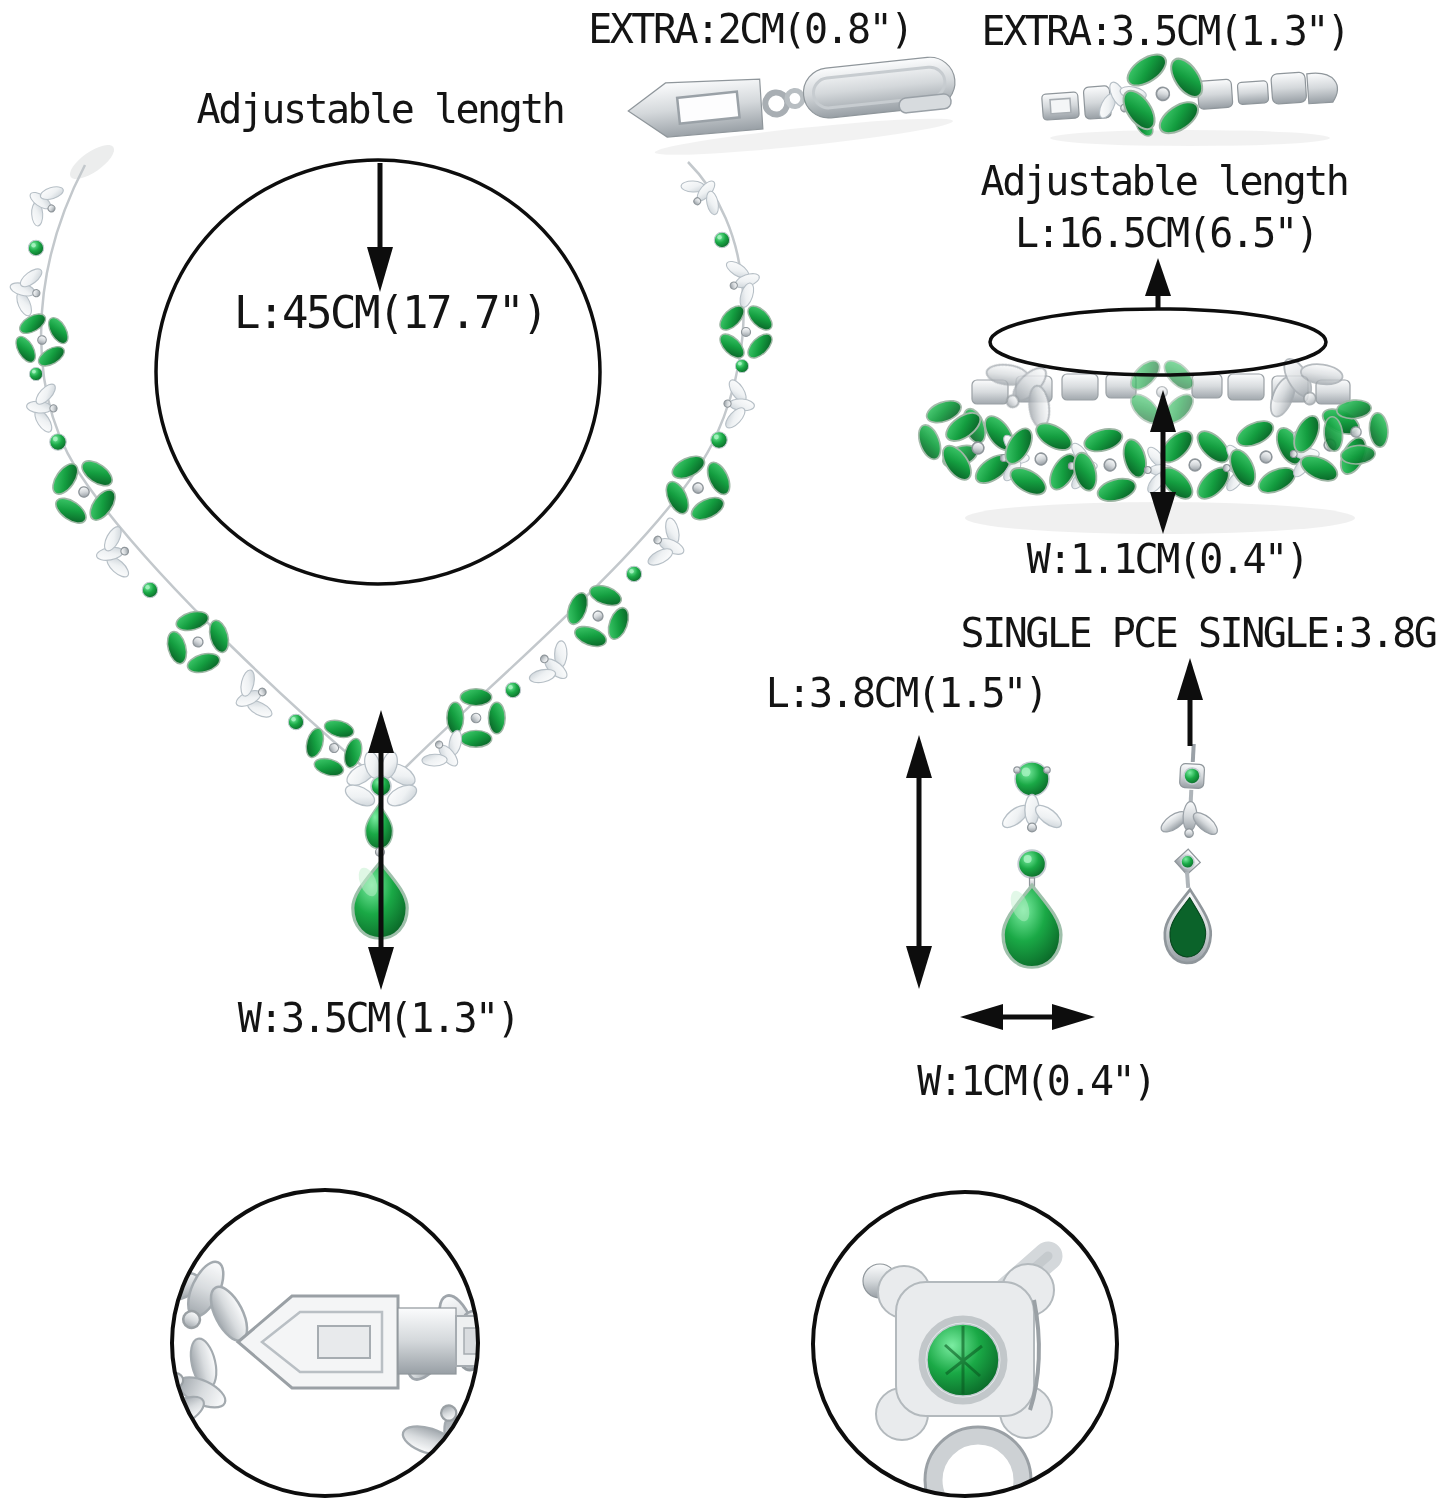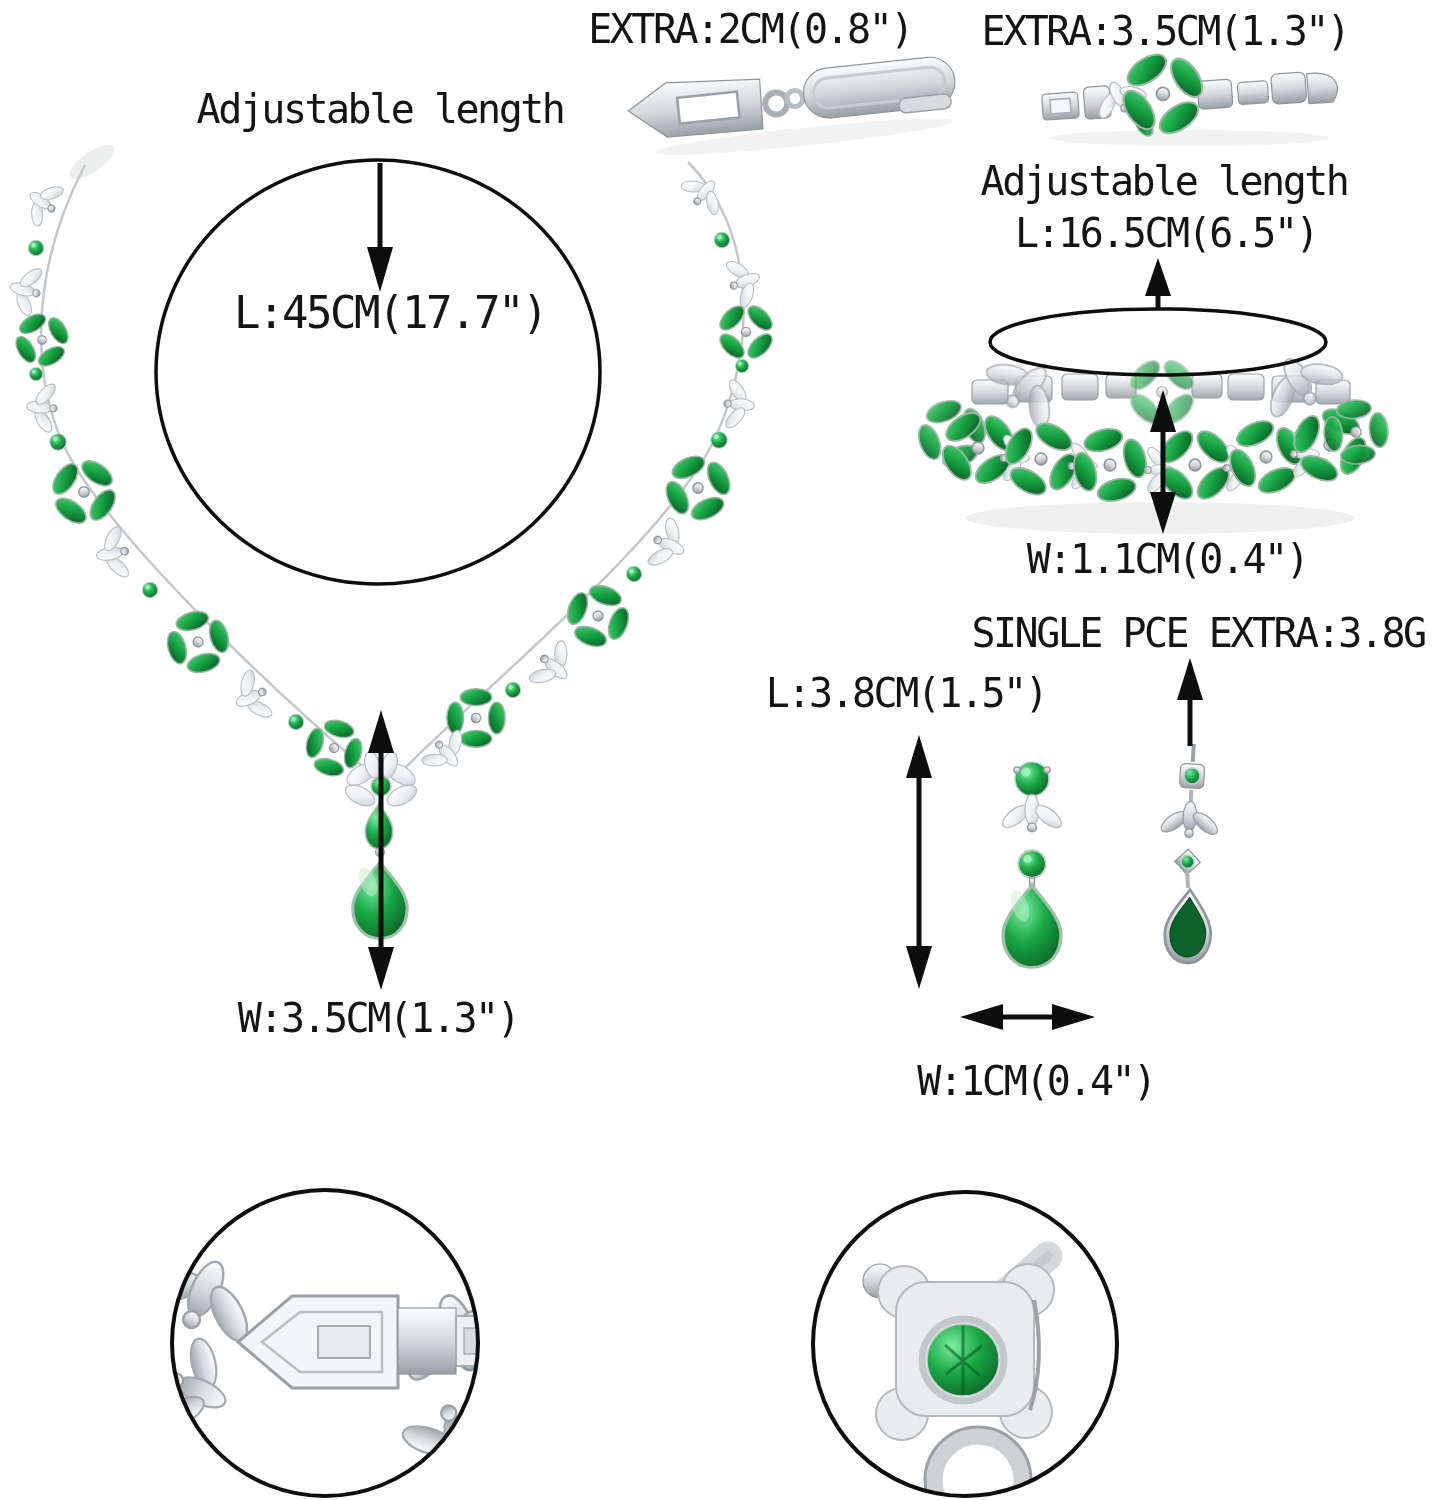--- a/index.html
+++ b/index.html
@@ -306,17 +306,17 @@
   <div class="label" style="left:380px;top:86px">Adjustable length</div>
   <div class="label" style="left:750px;top:6px">EXTRA:2CM(0.8")</div>
   <div class="label big" style="left:390px;top:288px">L:45CM(17.7")</div>
   <div class="label" style="left:378px;top:995px">W:3.5CM(1.3")</div>
 
   <div class="label" style="left:1165px;top:8px">EXTRA:3.5CM(1.3")</div>
   <div class="label" style="left:1164px;top:158px">Adjustable length</div>
   <div class="label" style="left:1166px;top:210px">L:16.5CM(6.5")</div>
   <div class="label" style="left:1167px;top:536px">W:1.1CM(0.4")</div>
 
-  <div class="label" style="left:1198px;top:610px">SINGLE PCE EXTRA:3.8G</div>
+  <div class="label" style="left:1198px;top:610px">SINGLE PCE SINGLE:3.8G</div>
   <div class="label" style="left:906px;top:670px">L:3.8CM(1.5")</div>
   <div class="label" style="left:1036px;top:1058px">W:1CM(0.4")</div>
 
 </div>
 
 </body></html>

